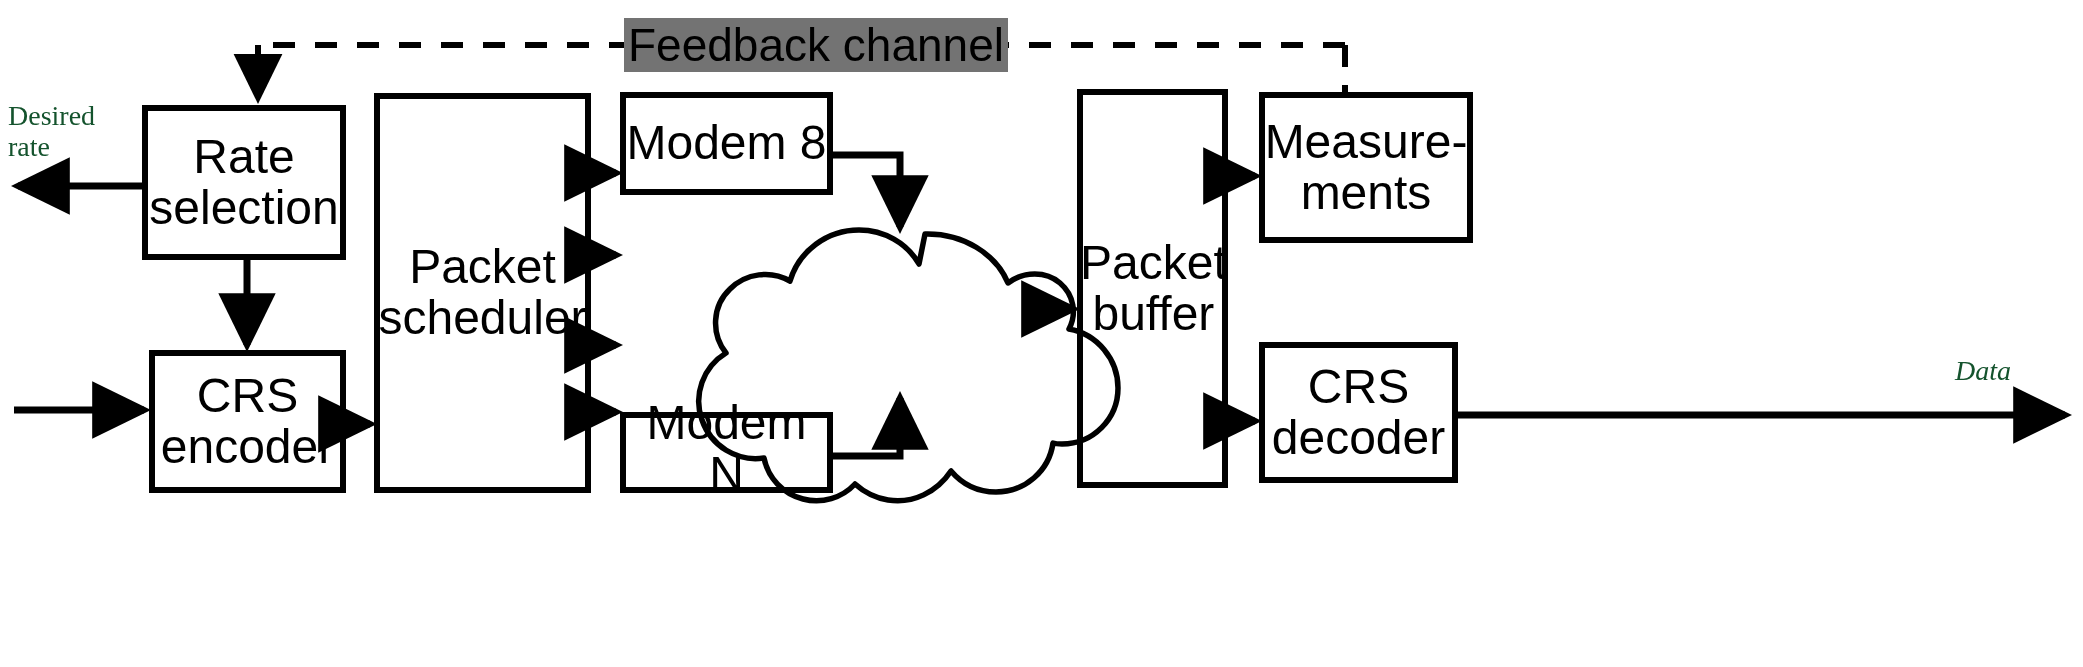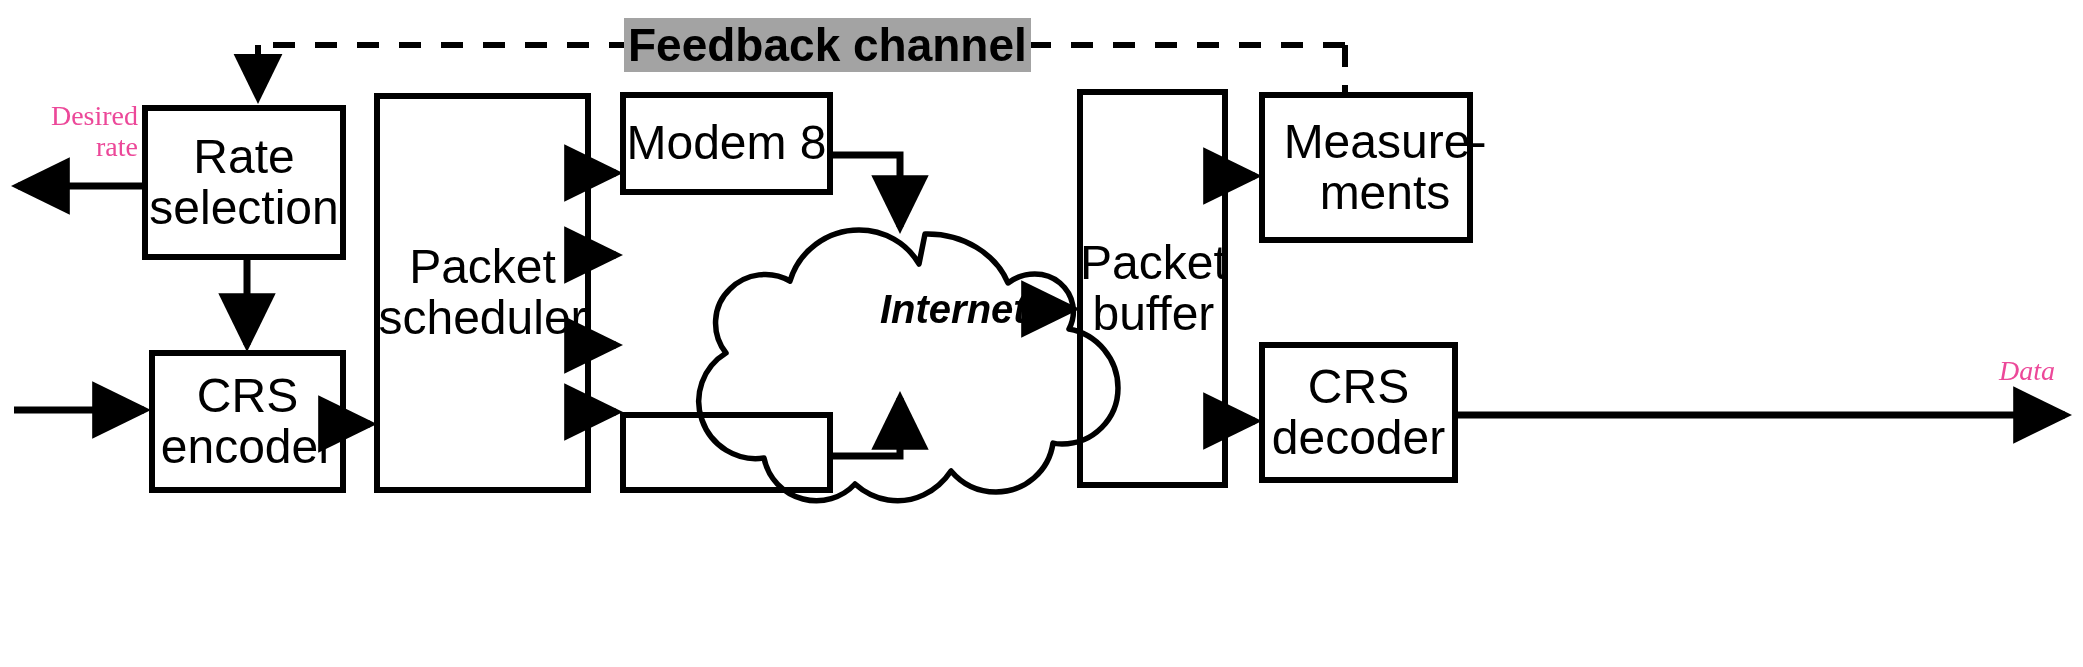--- a/index.html
+++ b/index.html
@@ -30,34 +30,33 @@
     justify-content: center;
     text-align: center;
     font-family: "Liberation Sans", sans-serif;
     color: #000000;
     line-height: 1.06;
     white-space: pre-line;
     pointer-events: none;
   }
   .io-label {
     position: absolute;
-    text-align: right;
+    text-align: left;
     font-family: "Liberation Serif", serif;
-    color: #ec4899;
+    color: #14532d;
     line-height: 1.12;
     white-space: pre-line;
   }
   .feedback-label {
     position: absolute;
     font-family: "Liberation Sans", sans-serif;
     color: #000000;
-    background: #a3a3a3;
+    background: #737373;
     padding: 0 4px;
     white-space: nowrap;
-    font-weight: bold;
   }
   .cloud-label {
     position: absolute;
     font-family: "Liberation Sans", sans-serif;
     font-weight: bold;
     font-style: italic;
     color: #000000;
     white-space: nowrap;
   }
 </style>
@@ -143,31 +142,31 @@
 selection</div>
 
   <div class="blk-label" style="left:152px; top:353px; width:191px; height:137px; font-size:48px;">CRS
 encoder</div>
 
   <div class="blk-label" style="left:377px; top:96px; width:211px; height:394px; font-size:48px;">Packet
 scheduler</div>
 
   <div class="blk-label" style="left:623px; top:95px; width:207px; height:97px; font-size:48px;">Modem 8</div>
 
+  <div class="blk-label" style="left:623px; top:411px; width:207px; height:75px; font-size:48px;">Modem N</div>
 
   <div class="blk-label" style="left:1074px; top:92px; width:157px; height:393px; font-size:48px; align-items:flex-start; padding-left:6px; box-sizing:border-box;">Packet
 buffer</div>
 
-  <div class="blk-label" style="left:1262px; top:95px; width:208px; height:145px; font-size:48px;margin-left:19px;">Measure-
+  <div class="blk-label" style="left:1262px; top:95px; width:208px; height:145px; font-size:48px;">Measure-
 ments</div>
 
   <div class="blk-label" style="left:1262px; top:345px; width:193px; height:135px; font-size:48px;">CRS
 decoder</div>
 
-  <div class="cloud-label" style="left:880px; top:287px; font-size:40px;">Internet</div>
 
   <div class="feedback-label" style="left:624px; top:18px; font-size:46px;">Feedback channel</div>
 
   <div class="io-label" style="left:8px; top:100px; width:130px; font-size:28px;">Desired
 rate</div>
 
 
   <div class="io-label" style="left:1955px; top:355px; width:100px; font-size:28px;font-style:italic;">Data</div>
 
 </div>

